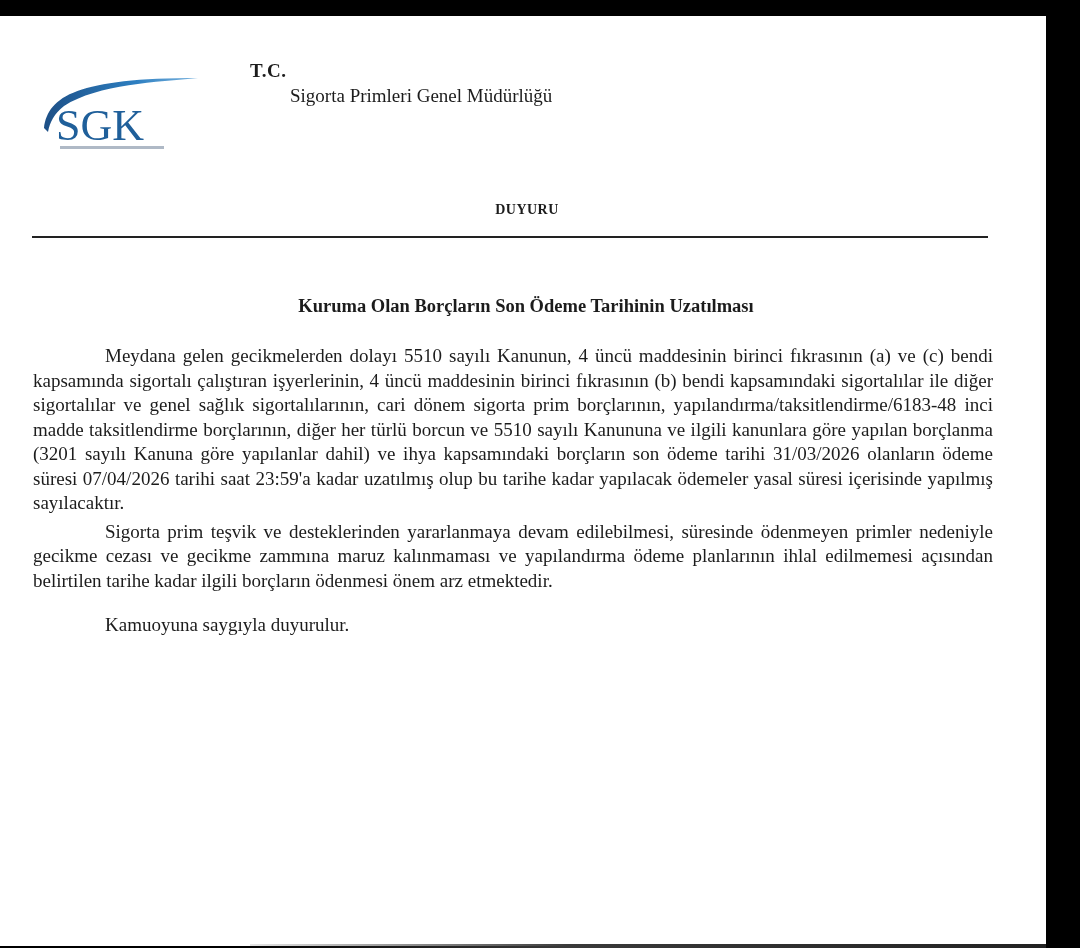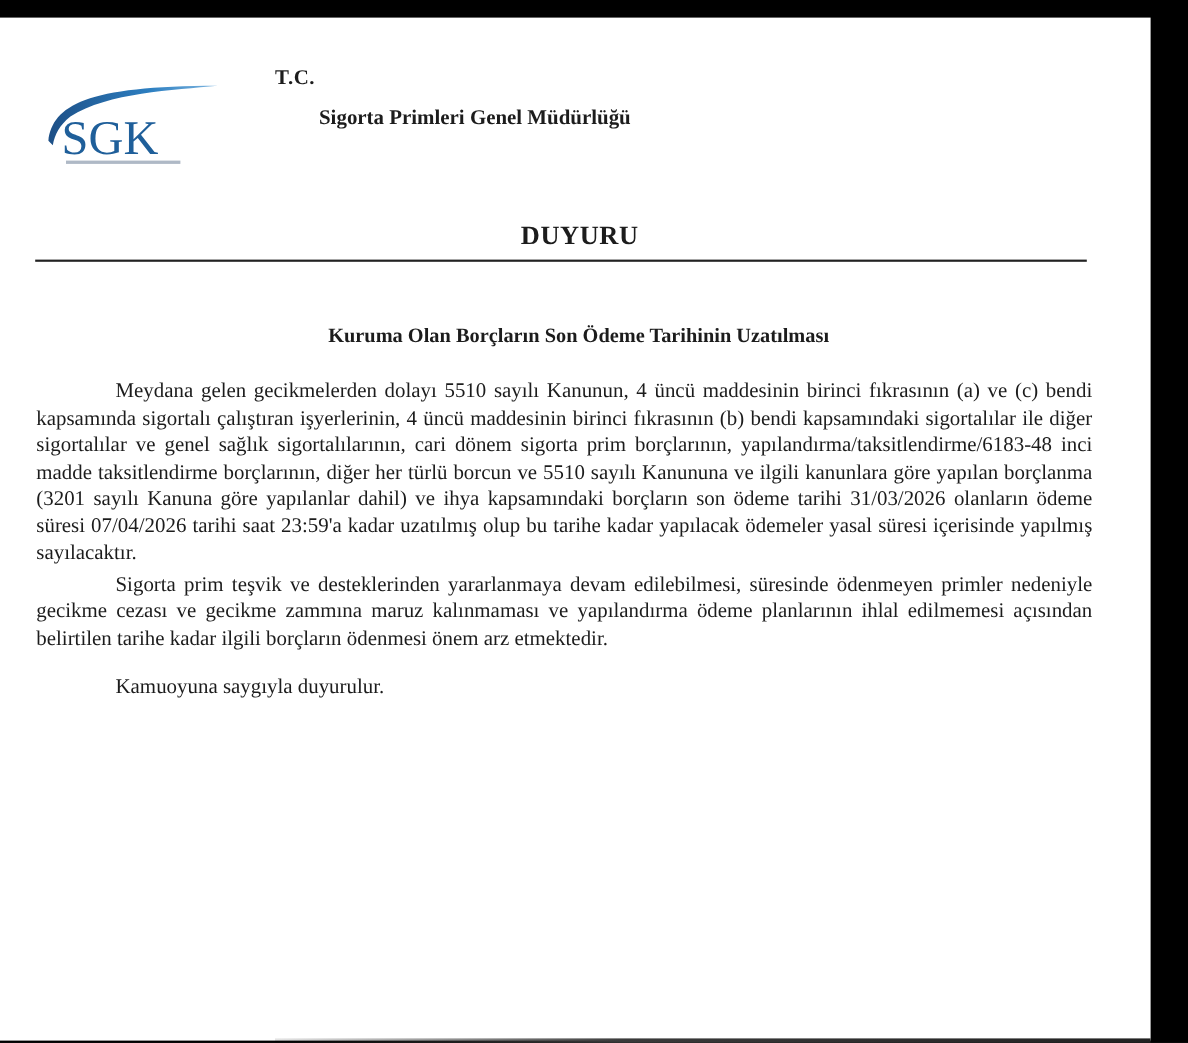--- a/index.html
+++ b/index.html
@@ -52,32 +52,32 @@
       letter-spacing: 0.5px;
     }
     .header .org {
       font-size: 20px;
       font-weight: bold;
       line-height: 24px;
       letter-spacing: 0.2px;
     }
     .header .dept {
       font-size: 19px;
-      font-weight: bold;
+      font-weight: normal;
       line-height: 24px;
-      margin-top: 14px;
+      margin-top: 2px;
       padding-left: 40px;
     }
     .duyuru {
       position: absolute;
       left: 0;
       width: 1046px;
       top: 186px;
       text-align: center;
-      font-size: 24px;
+      font-size: 14px;
       font-weight: bold;
       letter-spacing: 0.5px;
       padding-left: 8px;
       box-sizing: border-box;
     }
     .rule {
       position: absolute;
       left: 32px;
       top: 220px;
       width: 956px;

